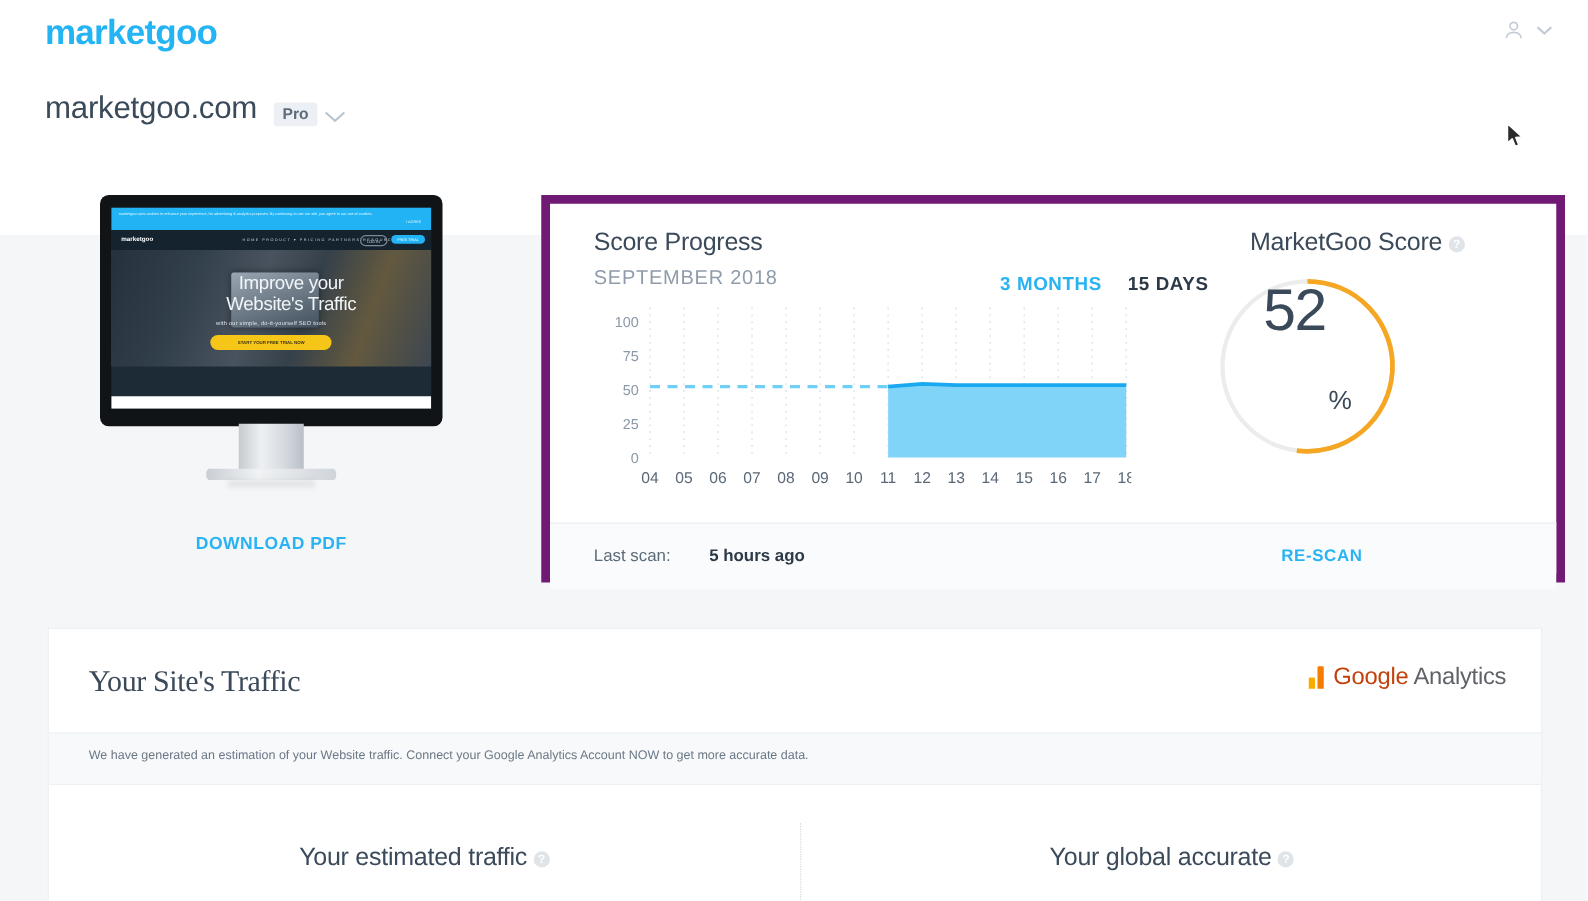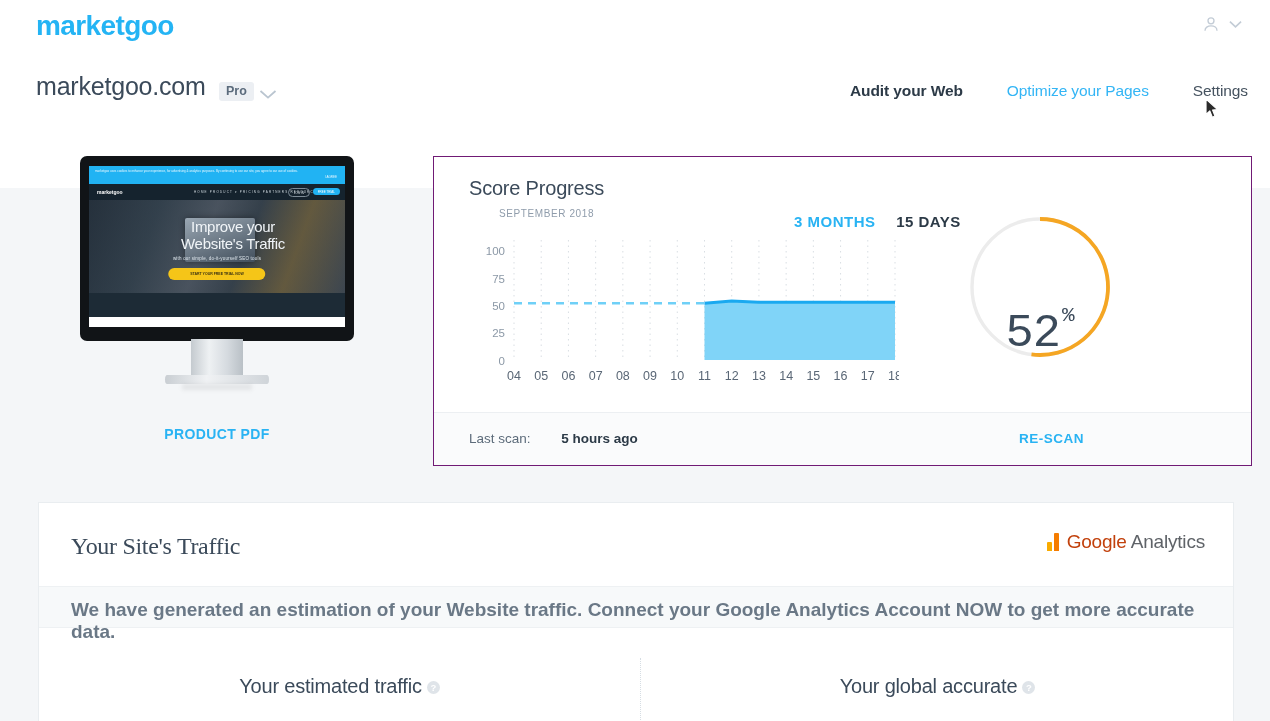--- a/index.html
+++ b/index.html
@@ -143,21 +143,21 @@
   }
   .download-pdf {
     position: absolute; left: 80px; top: 426px; width: 274px;
     text-align: center; color: #29b3f3; font-size: 14px; font-weight: 600;
     letter-spacing: 0.4px; text-decoration:none; cursor:pointer;
   }
 
   
   .score-card {
     position: absolute; left: 433px; top: 156px; width: 819px; height: 310px;
-    background: #ffffff; border: 1px solid #701a75;
+    background: #ffffff; border: 7px solid #701a75;
   }
   .card-body { position:absolute; left:0; top:0; width:100%; height:255px; }
   .card-foot {
     position:absolute; left:0; top:255px; width:100%; height:53px;
     background:#fafbfc; border-top:1px solid #eceff2;
   }
   .last-scan {
     position:absolute; left:35px; top:18px; font-size:13.5px; color:#5c6b7a;
   }
   .last-scan b { color:#2c3a47; font-weight:bold;margin-left:27px; }
@@ -165,21 +165,21 @@
     position:absolute; left:585px; top:18px; font-size:13.5px; color:#29b3f3;
     font-weight:600; letter-spacing:.5px; text-decoration:none; cursor:pointer;
   }
 
   .score-title {
     position:absolute; left:35px; top:20px;
     font-size:20px; color:#3b4a5a; font-weight:400; letter-spacing:-0.2px;
   }
   .score-sub {
     position:absolute; left:35px; top:51px;
-    font-size:10px; color:#8f9cab; letter-spacing:.6px;margin-left:30px;
+    font-size:16px; color:#8f9cab; letter-spacing:.6px;
   }
   .range-toggle { position:absolute; left:360px; top:56px; font-size:15px; letter-spacing:.5px; }
   .range-toggle .r-active { color:#29b3f3; font-weight:600; cursor:pointer; }
   .range-toggle .r-idle   { color:#2c3a47; font-weight:bold; margin-left:16px; cursor:pointer; }
 
   .chart { position:absolute; left:35px; top:75px; width:430px; height:160px; }
 
   
   .gauge-title {
     position:absolute; left:560px; top:20px;
@@ -187,21 +187,21 @@
   }
   .help-icon {
     display:inline-block; width:13px; height:13px; border-radius:50%;
     background:#dfe4e9; color:#fff; font-size:9.5px; line-height:13px;
     text-align:center; font-weight:bold; vertical-align:2px; margin-left:5px;
     font-family:"Liberation Sans",sans-serif;
   }
   .gauge { position:absolute; left:533px; top:57px; width:146px; height:146px; }
   .gauge-value {
     position:absolute; left:533px; top:57px; width:146px; height:146px;
-    display:flex; align-items:flex-end; justify-content:center;font-family:Liberation Mono, monospace;
+    display:flex; align-items:flex-start; justify-content:center;
   }
   .gauge-num { font-size:47px; color:#3b4a5a; font-weight:300; letter-spacing:-1px; }
   .gauge-pct { font-size:21px; color:#3b4a5a; font-weight:300; align-self:flex-end; margin-bottom:33px; margin-left:2px;}
 
   
   .traffic-card {
     position:absolute; left:38px; top:502px; width:1196px; height:219px;
     background:#ffffff; border:1px solid #e9edf0; border-bottom:none;
   }
   .traffic-title {
@@ -215,21 +215,21 @@
   .ga-bars .b2 { height:18px; background:#f57c00; }
   .ga-text { font-size:19px; color:#5f6368; letter-spacing:-0.2px; }
   .ga-text b { font-weight:400; color:#c2410c; }
 
   .notice {
     position:absolute; left:0; top:83px; width:100%; height:42px;
     background:#f7f9fa; border-top:1px solid #eef1f3; border-bottom:1px solid #eef1f3;
   }
   .notice p {
     position:absolute; left:32px; top:12px;
-    font-size:19px; color:#6a7886;font-weight:bold;
+    font-size:10px; color:#6a7886;
   }
   .split {
     position:absolute; left:601px; top:155px; width:1px; height:64px;
     border-left:1px dotted #d6dde3;
   }
   .col-title {
     position:absolute; top:172px; font-size:20px; color:#3b4a5a;
     font-weight:400; letter-spacing:-0.2px; text-align:center;
   }
   .col-left  { left:0;     width:601px; }
@@ -262,25 +262,20 @@
   </div>
 
   <div class="siteheader">
     <div class="site-name">marketgoo.com</div>
     <div class="pro-badge">Pro</div>
     <span class="site-chevron">
       <svg width="18" height="11" viewBox="0 0 18 11" fill="none" stroke="#bac5d0" stroke-width="1.8">
         <path d="M1.5 2 L9 8.6 L16.5 2"></path>
       </svg>
     </span>
-    <div class="nav">
-      <a class="active">Audit your Web</a>
-      <a class="link">Optimize your Pages</a>
-      <a class="plain">Settings</a>
-    </div>
   </div>
 
   <div class="monitor-wrap">
     <div class="monitor-frame">
       <div class="screen">
         <div class="cookiebar">
           <div class="cb-t">marketgoo uses cookies to enhance your experience, for advertising &amp; analytics purposes. By continuing to use our site, you agree to our use of cookies.</div>
           <div class="cb-a">I AGREE</div>
         </div>
         <div class="sitenav">
@@ -298,21 +293,21 @@
           <div class="sub">with our simple, do-it-yourself SEO tools</div>
           <div class="btn">START YOUR FREE TRIAL NOW</div>
         </div>
         <div class="screen-footer"></div>
       </div>
     </div>
     <div class="stand-neck"></div>
     <div class="stand-base"></div>
     <div class="stand-shadow"></div>
   </div>
-  <a class="download-pdf">PRODUCT PDF</a>
+  <a class="download-pdf">DOWNLOAD PDF</a>
 
   <div class="score-card">
     <div class="card-body">
 
       <div class="score-title">Score Progress</div>
       <div class="score-sub">SEPTEMBER 2018</div>
       <div class="range-toggle">
         <span class="r-active">3 MONTHS</span>
         <span class="r-idle">15 DAYS</span>
       </div>
@@ -357,20 +352,23 @@
             <text x="344.35714285714283" y="148" text-anchor="middle" fill="#5a6776" font-size="12.5" font-family="&quot;Liberation Sans&quot;, sans-serif">15</text>
             <text x="371.57142857142856" y="148" text-anchor="middle" fill="#5a6776" font-size="12.5" font-family="&quot;Liberation Sans&quot;, sans-serif">16</text>
             <text x="398.7857142857143" y="148" text-anchor="middle" fill="#5a6776" font-size="12.5" font-family="&quot;Liberation Sans&quot;, sans-serif">17</text>
             <text x="426" y="148" text-anchor="middle" fill="#5a6776" font-size="12.5" font-family="&quot;Liberation Sans&quot;, sans-serif">18</text>
           </g>
         <path id="chart-area" fill="#80d4f8" d="M235.5 71.27272727272728 L262.71428571428567 69.0909090909091 L289.92857142857144 70.18181818181819 L317.14285714285717 70.18181818181819 L344.35714285714283 70.18181818181819 L371.57142857142856 70.18181818181819 L398.7857142857143 70.18181818181819 L426 70.18181818181819 L426 128 L235.5 128 Z"></path>
         <path id="chart-line" fill="none" stroke="#1aa9f0" stroke-width="3" d="M235.5 71.27272727272728 L262.71428571428567 69.0909090909091 L289.92857142857144 70.18181818181819 L317.14285714285717 70.18181818181819 L344.35714285714283 70.18181818181819 L371.57142857142856 70.18181818181819 L398.7857142857143 70.18181818181819 L426 70.18181818181819"></path>
         <path id="chart-dashed" fill="none" stroke="#6fd0f7" stroke-width="2.6" stroke-dasharray="8 6" stroke-linecap="butt" d="M45 71.27272727272728 L72.21428571428571 71.27272727272728 L99.42857142857142 71.27272727272728 L126.64285714285714 71.27272727272728 L153.85714285714283 71.27272727272728 L181.07142857142858 71.27272727272728 L208.28571428571428 71.27272727272728 L235.5 71.27272727272728"></path>
       </svg>
 
+      <div class="gauge-title">
+        <span>MarketGoo Score</span><span class="help-icon">?</span>
+      </div>
       <svg class="gauge" viewBox="0 0 146 146">
         <circle cx="73" cy="73" r="68" fill="none" stroke="#ececec" stroke-width="3.4"></circle>
         <path id="gauge-arc" fill="none" stroke="#f5a623" stroke-width="3.8" stroke-linecap="butt" d="M 73 5 A 68 68 0 1 1 64.4773401176273 140.46379968938447"></path>
       </svg>
       <div class="gauge-value">
         <span class="gauge-num">52</span>
         <span class="gauge-pct">%</span>
       </div>
     </div>
 

